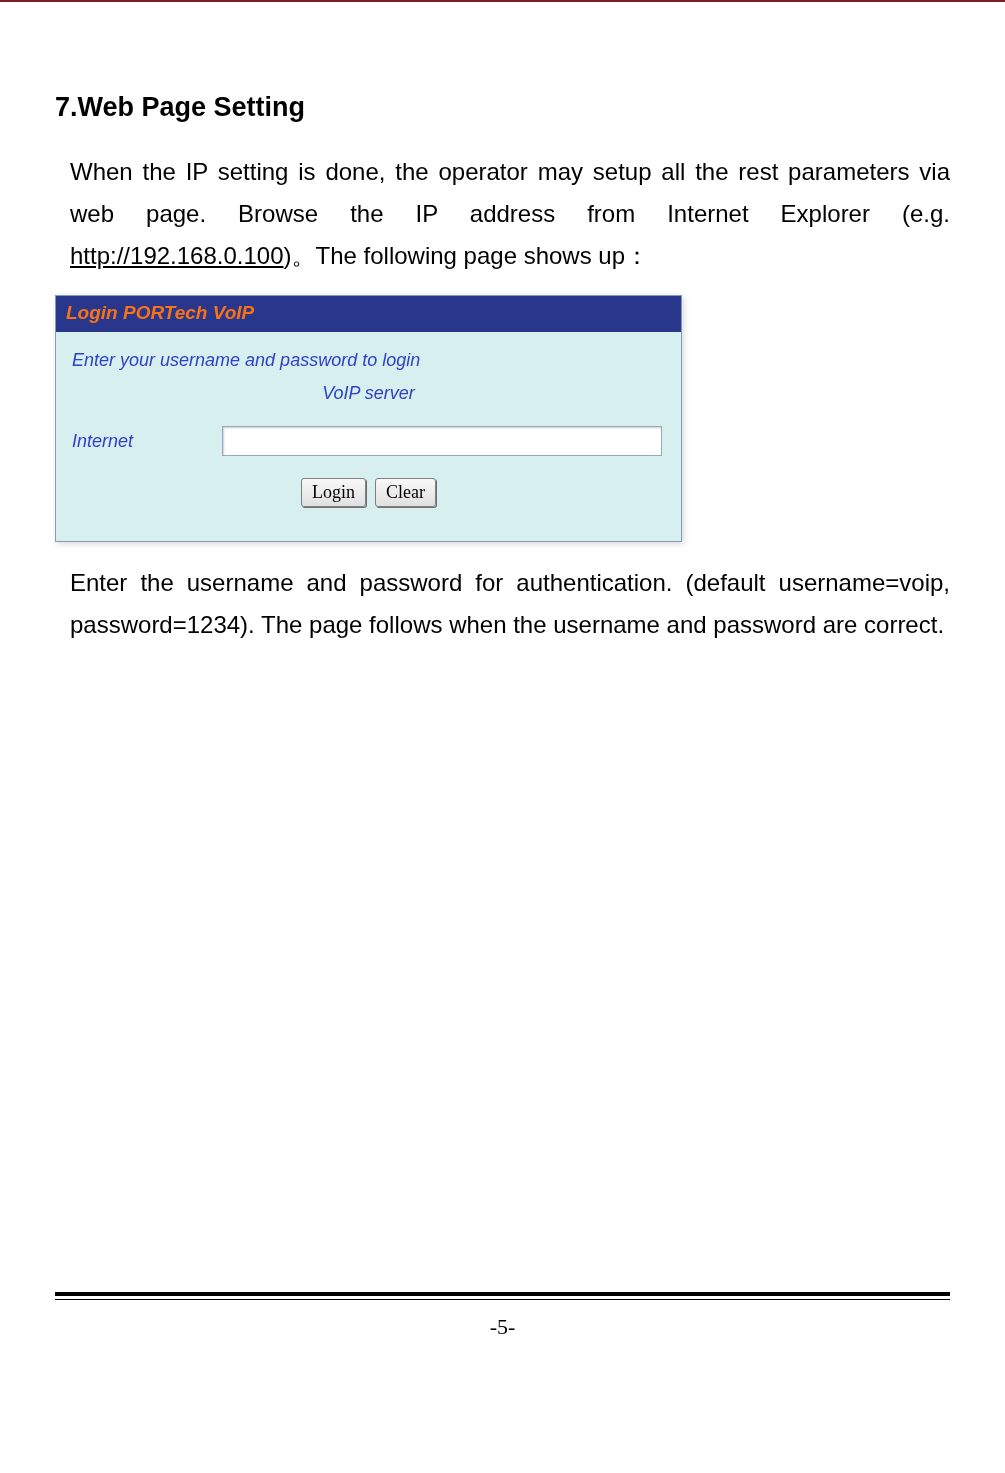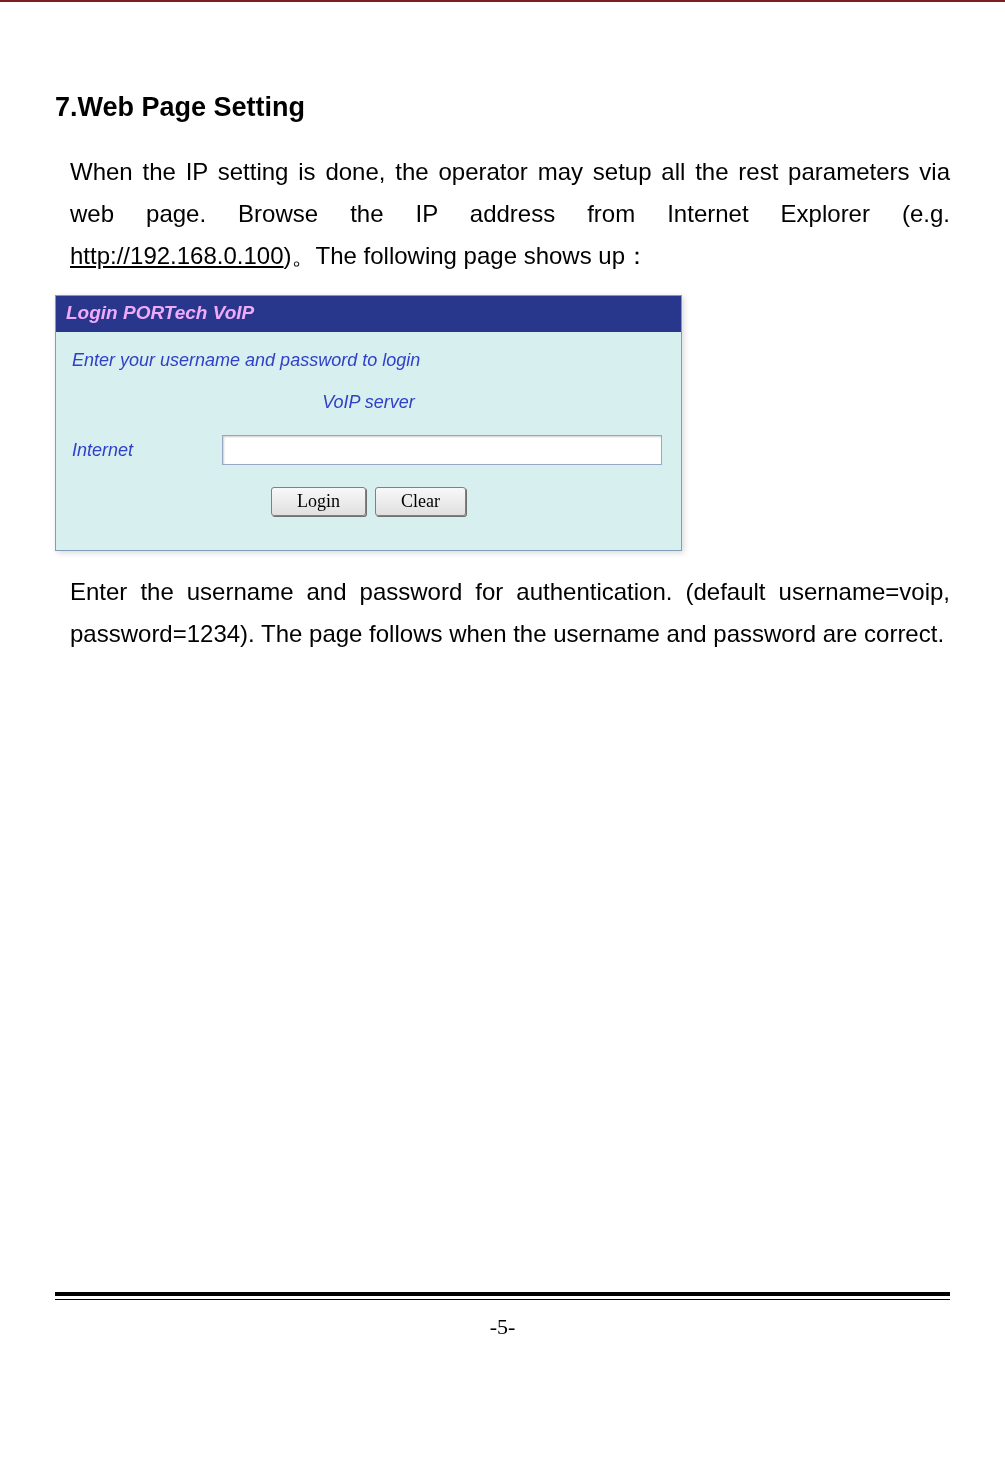--- a/index.html
+++ b/index.html
@@ -32,36 +32,36 @@
   }
   .login-box {
     width: 625px;
     border: 1px solid #7f9db9;
     margin: 0 0 20px 0;
     background: #d7efee;
     box-shadow: 2px 2px 6px rgba(0,0,0,0.15);
   }
   .login-title {
     background: #28368c;
-    color: #f0abfc;
+    color: #f97316;
     font-weight: bold;
     font-style: italic;
     font-family: Arial, sans-serif;
     font-size: 19px;
     padding: 6px 16px 8px 10px;
   }
   .login-body {
     padding: 18px 16px 26px 16px;
     color: #3040c8;
     font-size: 18px;
     font-style: italic;
     font-family: Arial, sans-serif;
   }
   .login-instruction {
-    margin-bottom: 21px;
+    margin-bottom: 12px;
     font-style: italic;
   }
   .login-sub {
     text-align: center;
     margin-bottom: 22px;
   }
   .field-row {
     display: flex;
     align-items: center;
     margin-bottom: 22px;
@@ -79,21 +79,21 @@
     font-size: 16px;
     padding: 0 4px;
   }
   .btn-row {
     text-align: center;
     margin: 10px 0 8px 0;
   }
   .win-btn {
     display: inline-block;
     min-width: 60px;
-    padding: 3px 25px;
+    padding: 3px 10px;
     font-family: "Times New Roman", serif;
     font-size: 18px;
     font-style: normal;
     color: #000;
     background: linear-gradient(#f8f8f8, #e0e0e0);
     border: 1px solid #808080;
     border-radius: 3px;
     box-shadow: 1px 1px 0 #707070;
     margin: 0 2px;
     cursor: pointer;

